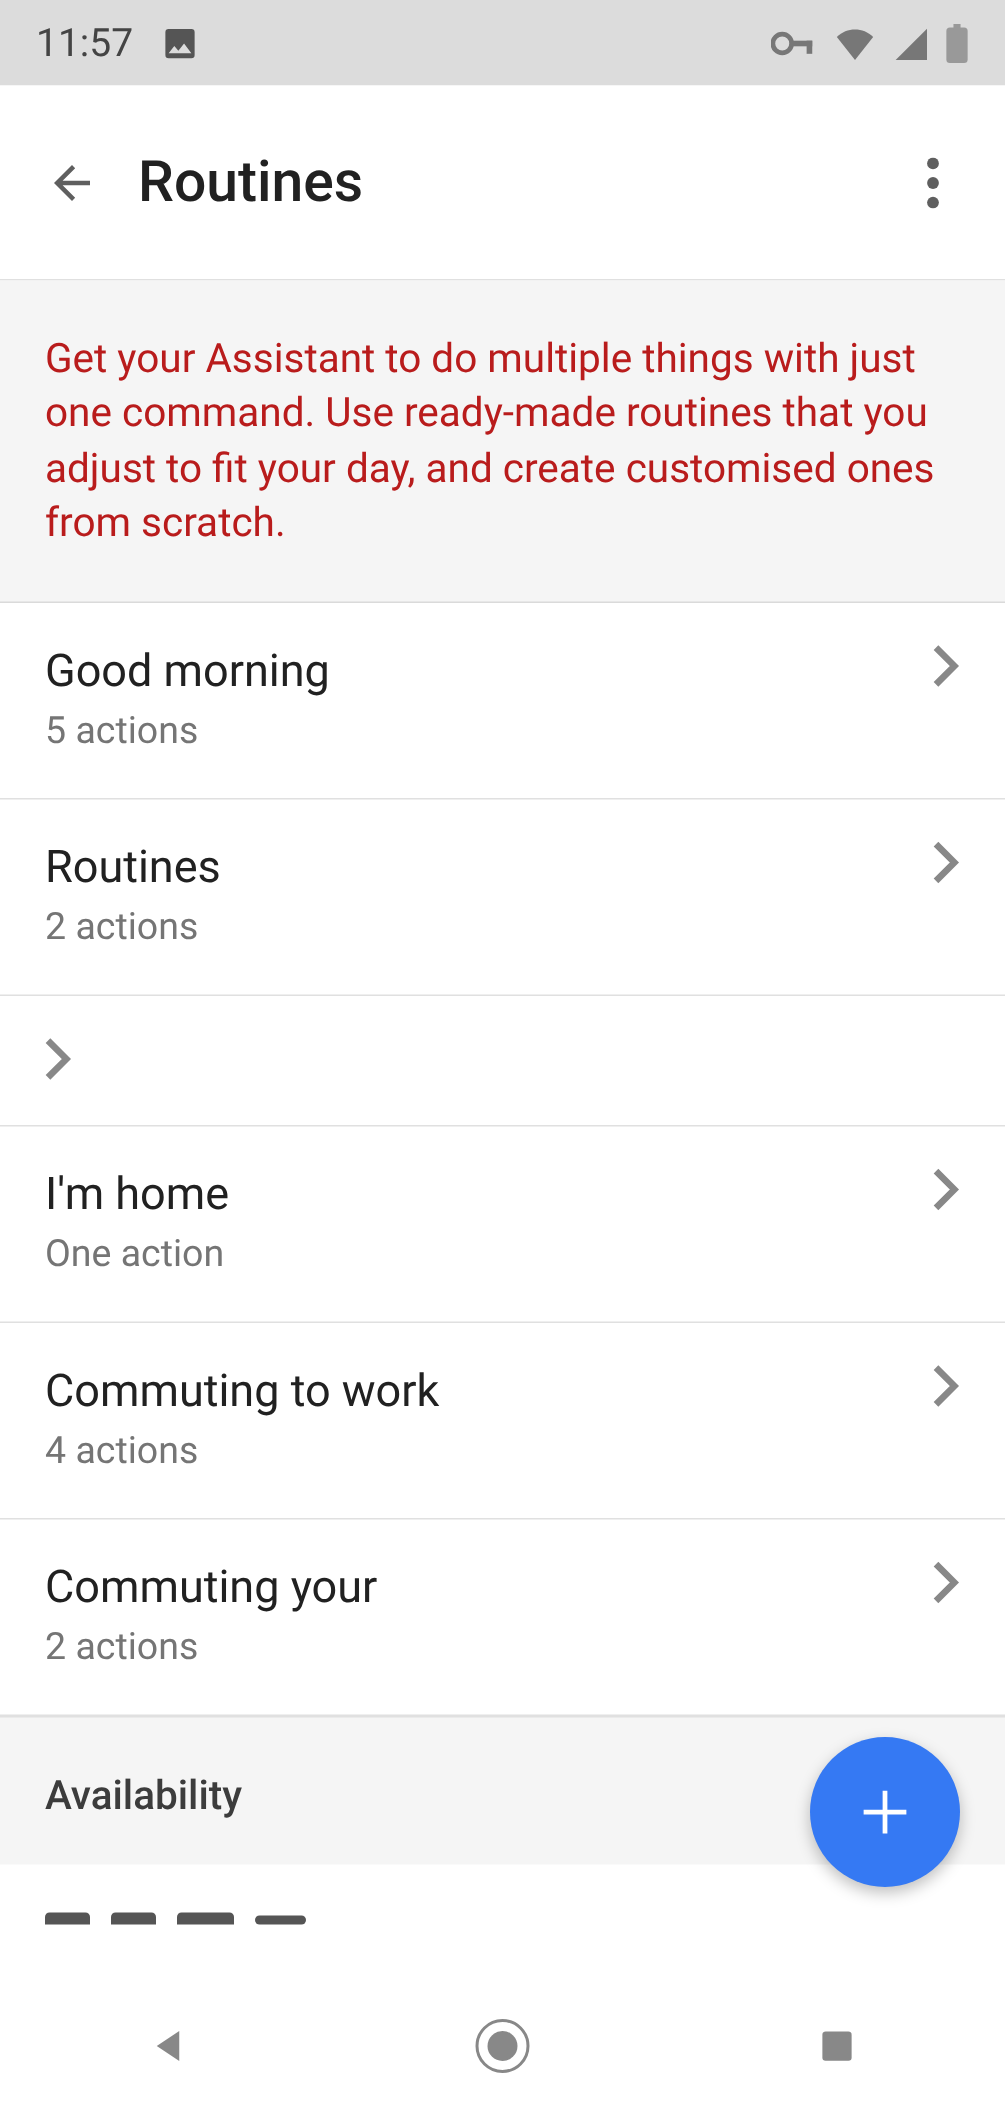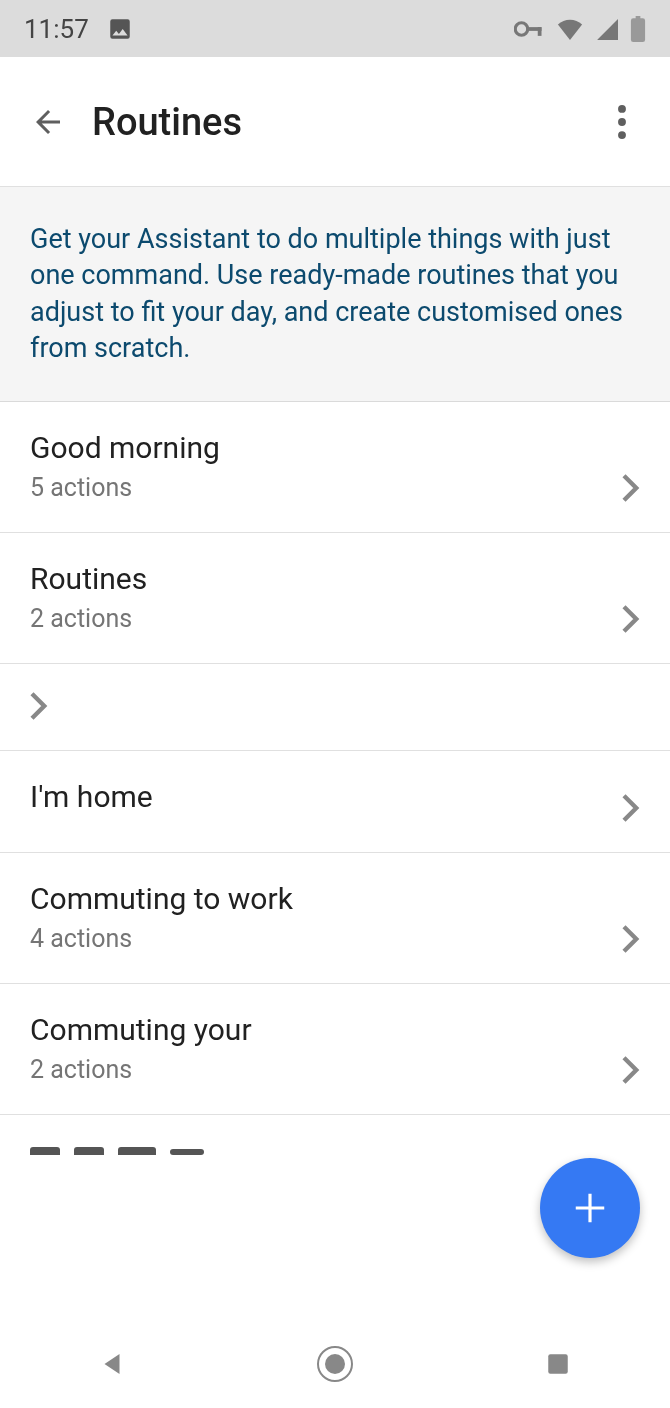--- a/index.html
+++ b/index.html
@@ -6,23 +6,23 @@
   html, body { width: 670px; height: 1408px; font-family: Roboto, "Helvetica Neue", Arial, sans-serif; background: #fff; color: #202124; }
   .status-bar { height: 57px; background: #dcdcdc; display: flex; align-items: center; justify-content: space-between; padding: 0 24px; color: #555; }
   .status-left { display: flex; align-items: center; gap: 18px; }
   .status-time { font-size: 26px; color: #444; }
   .status-right { display: flex; align-items: center; gap: 12px; }
   .pic-icon svg, .status-right svg { display: block; }
   .app-bar { height: 130px; background: #fff; display: flex; align-items: center; padding: 0 12px; border-bottom: 1px solid #e0e0e0; }
   .back-btn { width: 72px; height: 72px; display: flex; align-items: center; justify-content: center; cursor: pointer; }
   .app-title { font-size: 38px; font-weight: 500; color: #212121; margin-left: 8px; flex: 1; }
   .menu-btn { width: 72px; height: 72px; display: flex; align-items: center; justify-content: center; cursor: pointer; }
-  .intro { background: #f5f5f5; padding: 34px 30px 34px 30px; font-size: 27px; line-height: 1.35; color: #0c4a6e; border-bottom: 1px solid #dadada; }
+  .intro { background: #f5f5f5; padding: 34px 30px 34px 30px; font-size: 27px; line-height: 1.35; color: #b91c1c; border-bottom: 1px solid #dadada; }
   .list { background: #fff; }
-  .row { display: flex; align-items: flex-end; padding: 28px 30px 30px 30px; border-bottom: 1px solid #e0e0e0; cursor: pointer; gap: 48px; }
+  .row { display: flex; align-items: flex-start; padding: 28px 30px 30px 30px; border-bottom: 1px solid #e0e0e0; cursor: pointer; gap: 48px; }
   .row-text { flex: 1; }
   .row-title { font-size: 30px; color: #212121; margin-bottom: 8px; }
   .row-sub { font-size: 25px; color: #757575; }
   .chevron svg { display: block; }
   .section-header { background: #f5f5f5; padding: 36px 30px 30px 30px; font-size: 27px; font-weight: 500; color: #3c3c3c; border-top: 1px solid #e0e0e0; }
   .fab { position: absolute; right: 30px; top: 1158px; width: 100px; height: 100px; border-radius: 50%; background: #3579f3; display: flex; align-items: center; justify-content: center; box-shadow: 0 4px 10px rgba(0,0,0,0.25); cursor: pointer; }
   .nav-bar { position: absolute; bottom: 0; left: 0; width: 670px; height: 88px; background: #fff; display: flex; align-items: center; justify-content: space-around; }
   .nav-btn { width: 120px; height: 70px; display: flex; align-items: center; justify-content: center; cursor: pointer; }
   .page { position: relative; width: 670px; height: 1408px; overflow: hidden; }
   .cutoff { height: 40px; padding-left: 30px; display:flex; gap:14px; align-items:flex-end;}
@@ -112,20 +112,21 @@
   <div class="row">
     <span class="chevron">
           <svg width="18" height="28" viewBox="0 0 10 16" fill="none" stroke="#888" stroke-width="2.5">
             <path d="M1 1l7 7-7 7"></path>
           </svg>
         </span>
   </div>
   <div class="row">
     <div class="row-text">
       <div class="row-title">I'm home</div>
+      <div class="row-sub">One action</div>
     </div>
     <span class="chevron">
           <svg width="18" height="28" viewBox="0 0 10 16" fill="none" stroke="#888" stroke-width="2.5">
             <path d="M1 1l7 7-7 7"></path>
           </svg>
         </span>
   </div>
   <div class="row">
     <div class="row-text">
       <div class="row-title">Commuting to work</div>
@@ -143,20 +144,21 @@
       <div class="row-sub">2 actions</div>
     </div>
     <span class="chevron">
           <svg width="18" height="28" viewBox="0 0 10 16" fill="none" stroke="#888" stroke-width="2.5">
             <path d="M1 1l7 7-7 7"></path>
           </svg>
         </span>
   </div>
 </div>
 
+<div class="section-header">Availability</div>
 
 <div class="cutoff">
   <span></span>
       <span></span>
       <span style="width:38px"></span>
       <span style="width:34px;height:6px;background:#555;border-radius:3px"></span>
 </div>
 
 <div class="fab">
   <svg width="38" height="38" viewBox="0 0 24 24" fill="none" stroke="#fff" stroke-width="2">

